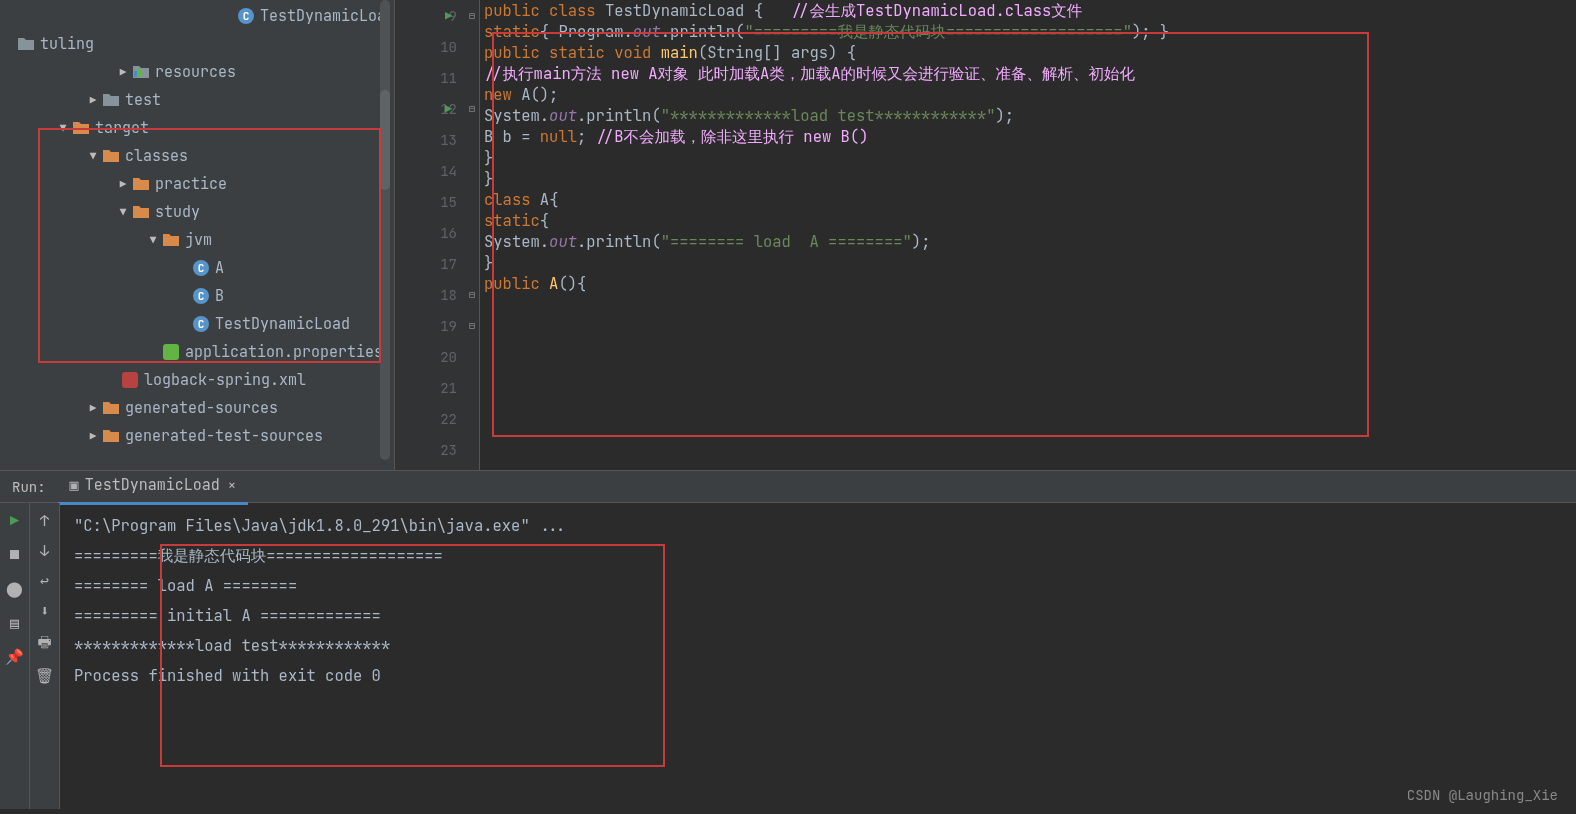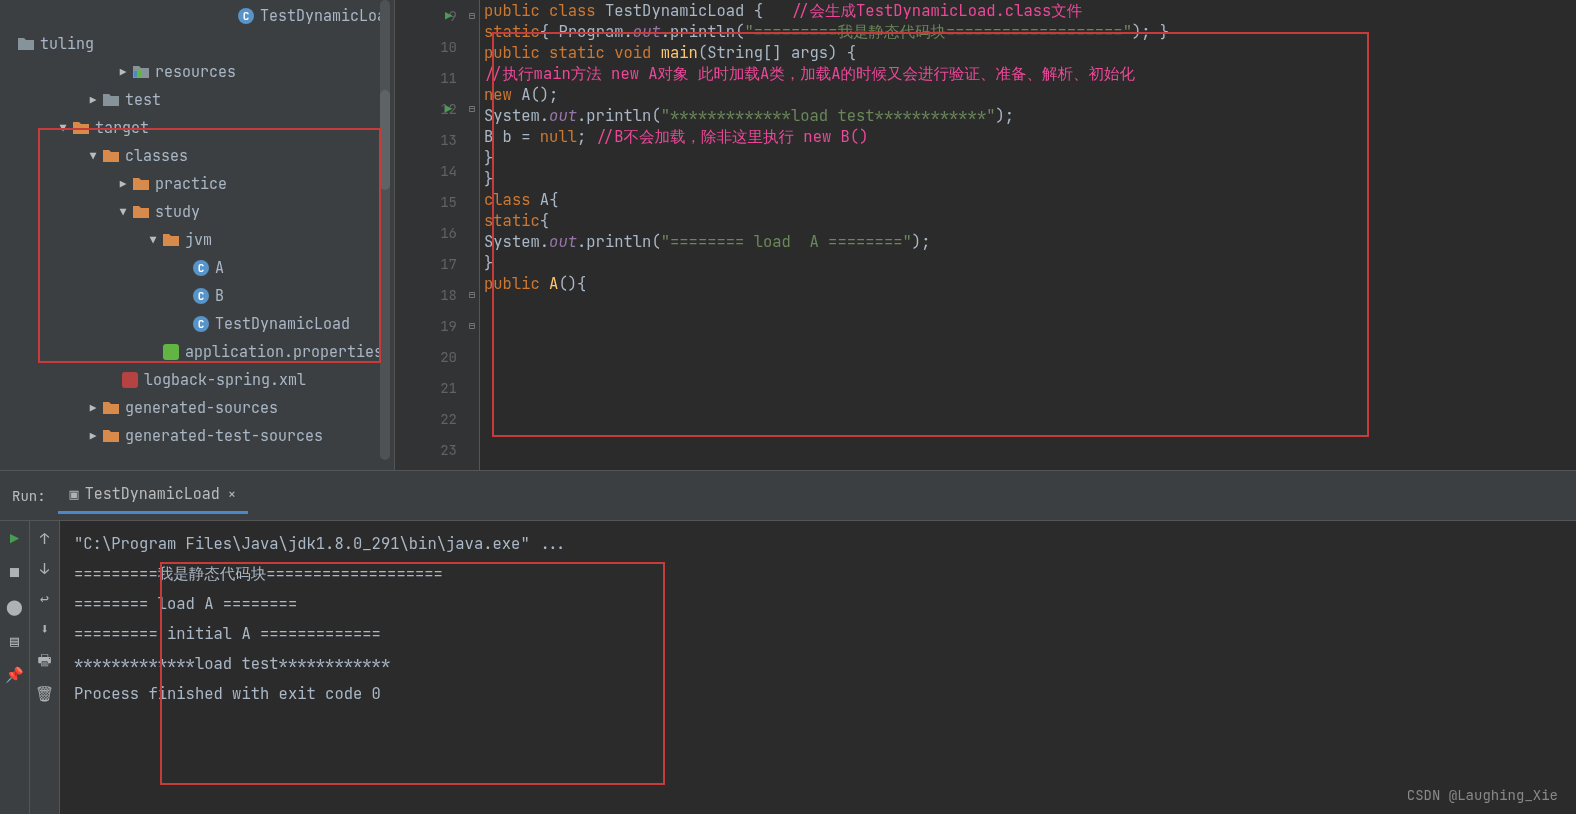--- a/index.html
+++ b/index.html
@@ -19,27 +19,27 @@
 .hl-box1 { position:absolute; border:2px solid #c73b3b; left:38px; top:128px; width:343px; height:235px; pointer-events:none; }
 .editor { flex:1; background:#2b2b2b; display:flex; position:relative; }
 .gutter { width:85px; background:#313335; border-right:1px solid #555; }
 .gl { height:31px; display:flex; align-items:center; justify-content:flex-end; padding-right:22px; color:#606366; font-size:14px; position:relative; }
 .run-icon { position:absolute; left:50px; color:#499c54; font-size:12px; }
 .fold { position:absolute; right:4px; color:#888; font-size:10px; }
 .code { flex:1; padding-left:4px; position:relative; }
 .cl { height:21px; display:flex; align-items:center; white-space:pre; font-size:15.5px; }
 .kw { color:#cc7832; }
 .str { color:#6a8759; }
-.cmt-cn { color:#ec4899; }
+.cmt-cn { color:#f0abfc; }
 .cls { color:#a9b7c6; }
 .fn { color:#ffc66d; }
 .it { font-style:italic; color:#9876aa; }
 .hl-box2 { position:absolute; border:2px solid #c73b3b; left:97px; top:32px; width:877px; height:405px; pointer-events:none; }
 .bottom { height:344px; border-top:1px solid #555; background:#2b2b2b; }
-.run-tab { height:50px; background:#3c3f41; display:flex; align-items:center; border-bottom:1px solid #555; }
+.run-tab { height:32px; background:#3c3f41; display:flex; align-items:center; border-bottom:1px solid #555; }
 .run-lbl { padding:0 12px; color:#bbbbbb; font-size:14px; }
 .tab-active { display:flex; align-items:center; height:36px; padding:0 12px; border-bottom:3px solid #4a88c7; color:#bbb; font-size:15px; }
 .tab-close { margin-left:8px; color:#bbb; font-size:14px; }
 .run-body { display:flex; height:306px; }
 .run-tools1 { width:30px; background:#3c3f41; border-right:1px solid #555; display:flex; flex-direction:column; align-items:center; padding-top:8px; gap:14px; }
 .run-tools2 { width:30px; background:#3c3f41; border-right:1px solid #555; display:flex; flex-direction:column; align-items:center; padding-top:8px; gap:10px; }
 .tool-ico { color:#afb1b3; font-size:15px; cursor:pointer; }
 .play { color:#499c54; }
 .console { flex:1; padding:8px 14px; font-size:15.5px; line-height:30px; position:relative; }
 .hl-box3 { position:absolute; border:2px solid #c73b3b; left:100px; top:41px; width:505px; height:223px; pointer-events:none; }

